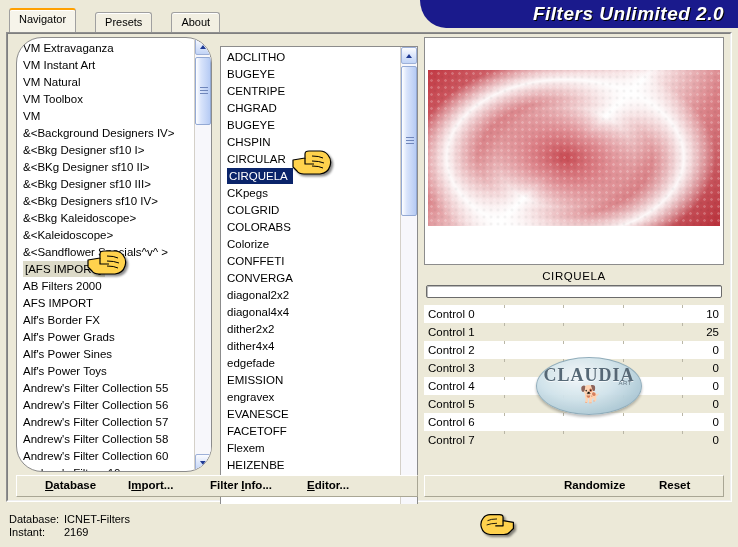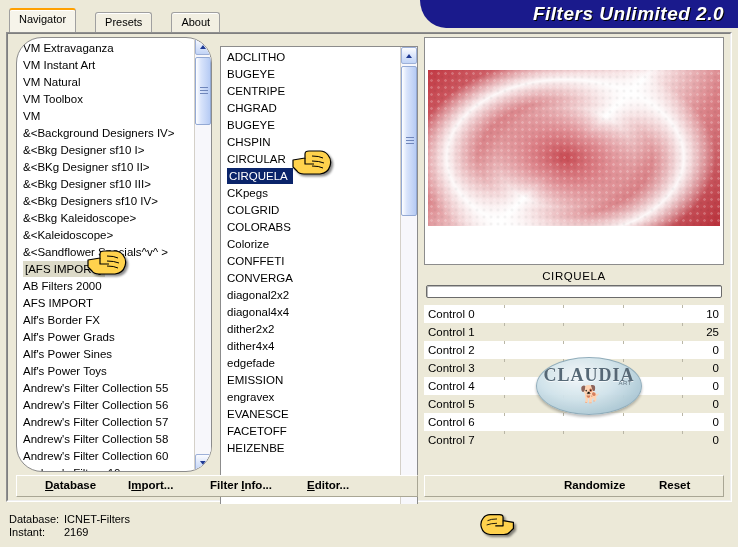--- a/index.html
+++ b/index.html
@@ -382,20 +382,23 @@
             <div class="li-wrap">
               <div class="li">engravex</div>
             </div>
             <div class="li-wrap">
               <div class="li">EVANESCE</div>
             </div>
             <div class="li-wrap">
               <div class="li">FACETOFF</div>
             </div>
             <div class="li-wrap">
+              <div class="li">Flexem</div>
+            </div>
+            <div class="li-wrap">
               <div class="li">HEIZENBE</div>
             </div>
           </div>
       <div class="vscroll">
         <div class="sb-track" style="top:17px;bottom:17px;"></div>
         <div class="sb-btn sb-up">
               <span class="sb-arrow"></span>
             </div>
         <div class="sb-thumb" style="top:19px;height:150px;">
           <span class="sb-grip">

